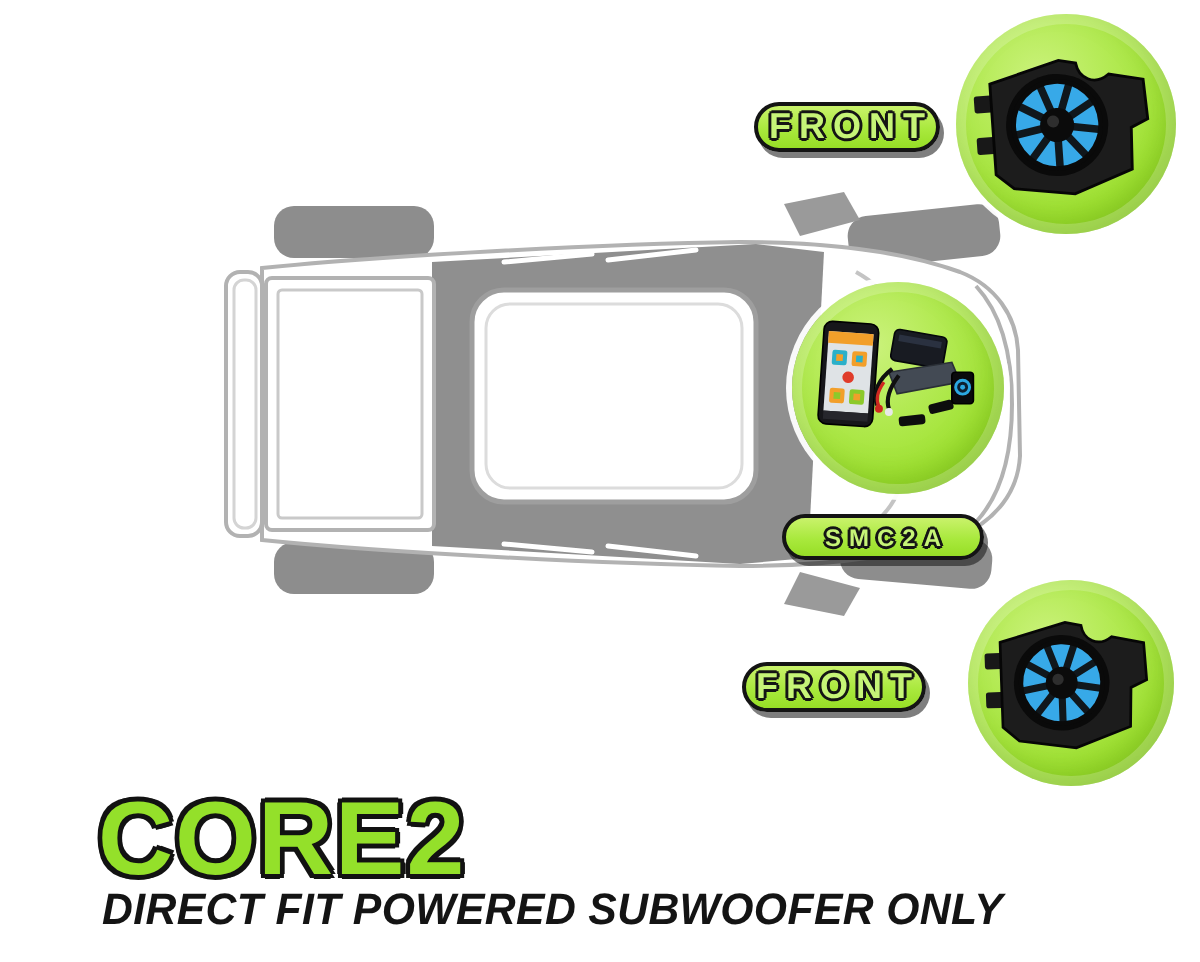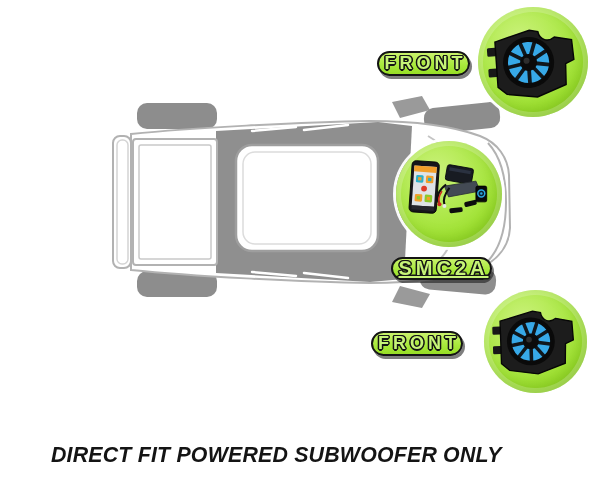--- a/index.html
+++ b/index.html
@@ -26,21 +26,21 @@
     display:flex;align-items:center;justify-content:center;
   }
   .pill span{
     font-weight:800;color:#c6f477;white-space:nowrap;
     text-shadow:-1px -1px 0 #151515,1px -1px 0 #151515,-1px 1px 0 #151515,1px 1px 0 #151515,
                 -1.5px 0 0 #151515,1.5px 0 0 #151515,0 -1.5px 0 #151515,0 1.5px 0 #151515;
   }
   .pill-front-top{left:377px;top:51px;width:93px;height:25px;}
   .pill-front-top span{font-size:18px;letter-spacing:4px;margin-left:4px;}
   .pill-smc2a{left:391px;top:257px;width:101px;height:23px;}
-  .pill-smc2a span{font-size:20px;letter-spacing:4px;margin-left:4px;text-decoration:underline;}
+  .pill-smc2a span{font-size:12px;letter-spacing:4px;margin-left:4px;}
   .pill-front-bottom{left:371px;top:331px;width:92px;height:25px;}
   .pill-front-bottom span{font-size:18px;letter-spacing:4px;margin-left:4px;}
   .circle-top{left:478px;top:7px;width:110px;height:110px;}
   .circle-mid{left:396px;top:141px;width:106px;height:106px;}
   .circle-bottom{left:484px;top:290px;width:103px;height:103px;}
   .logo{
     position:absolute;left:49px;top:394px;z-index:5;
     font-size:52px;line-height:1;font-weight:900;letter-spacing:1px;color:#94e02a;
     text-shadow:-2px -2px 0 #121212,2px -2px 0 #121212,-2px 2px 0 #121212,2px 2px 0 #121212,
                 -2.4px 0 0 #121212,2.4px 0 0 #121212,0 -2.4px 0 #121212,0 2.4px 0 #121212;
@@ -166,15 +166,16 @@
         <circle cx="43" cy="46" r="3.2" fill="#2e2e2e"></circle>
         <circle cx="45" cy="48" r="23" fill="none" stroke="#0a0a0a" stroke-width="2.5"></circle>
       </g>
     </svg>
   </div>
 
   <div class="pill pill-front-bottom">
     <span>FRONT</span>
   </div>
 
+  <div class="logo">CORE2</div>
   <div class="tagline">DIRECT FIT POWERED SUBWOOFER ONLY</div>
 
 </div>
 
 </body></html>

